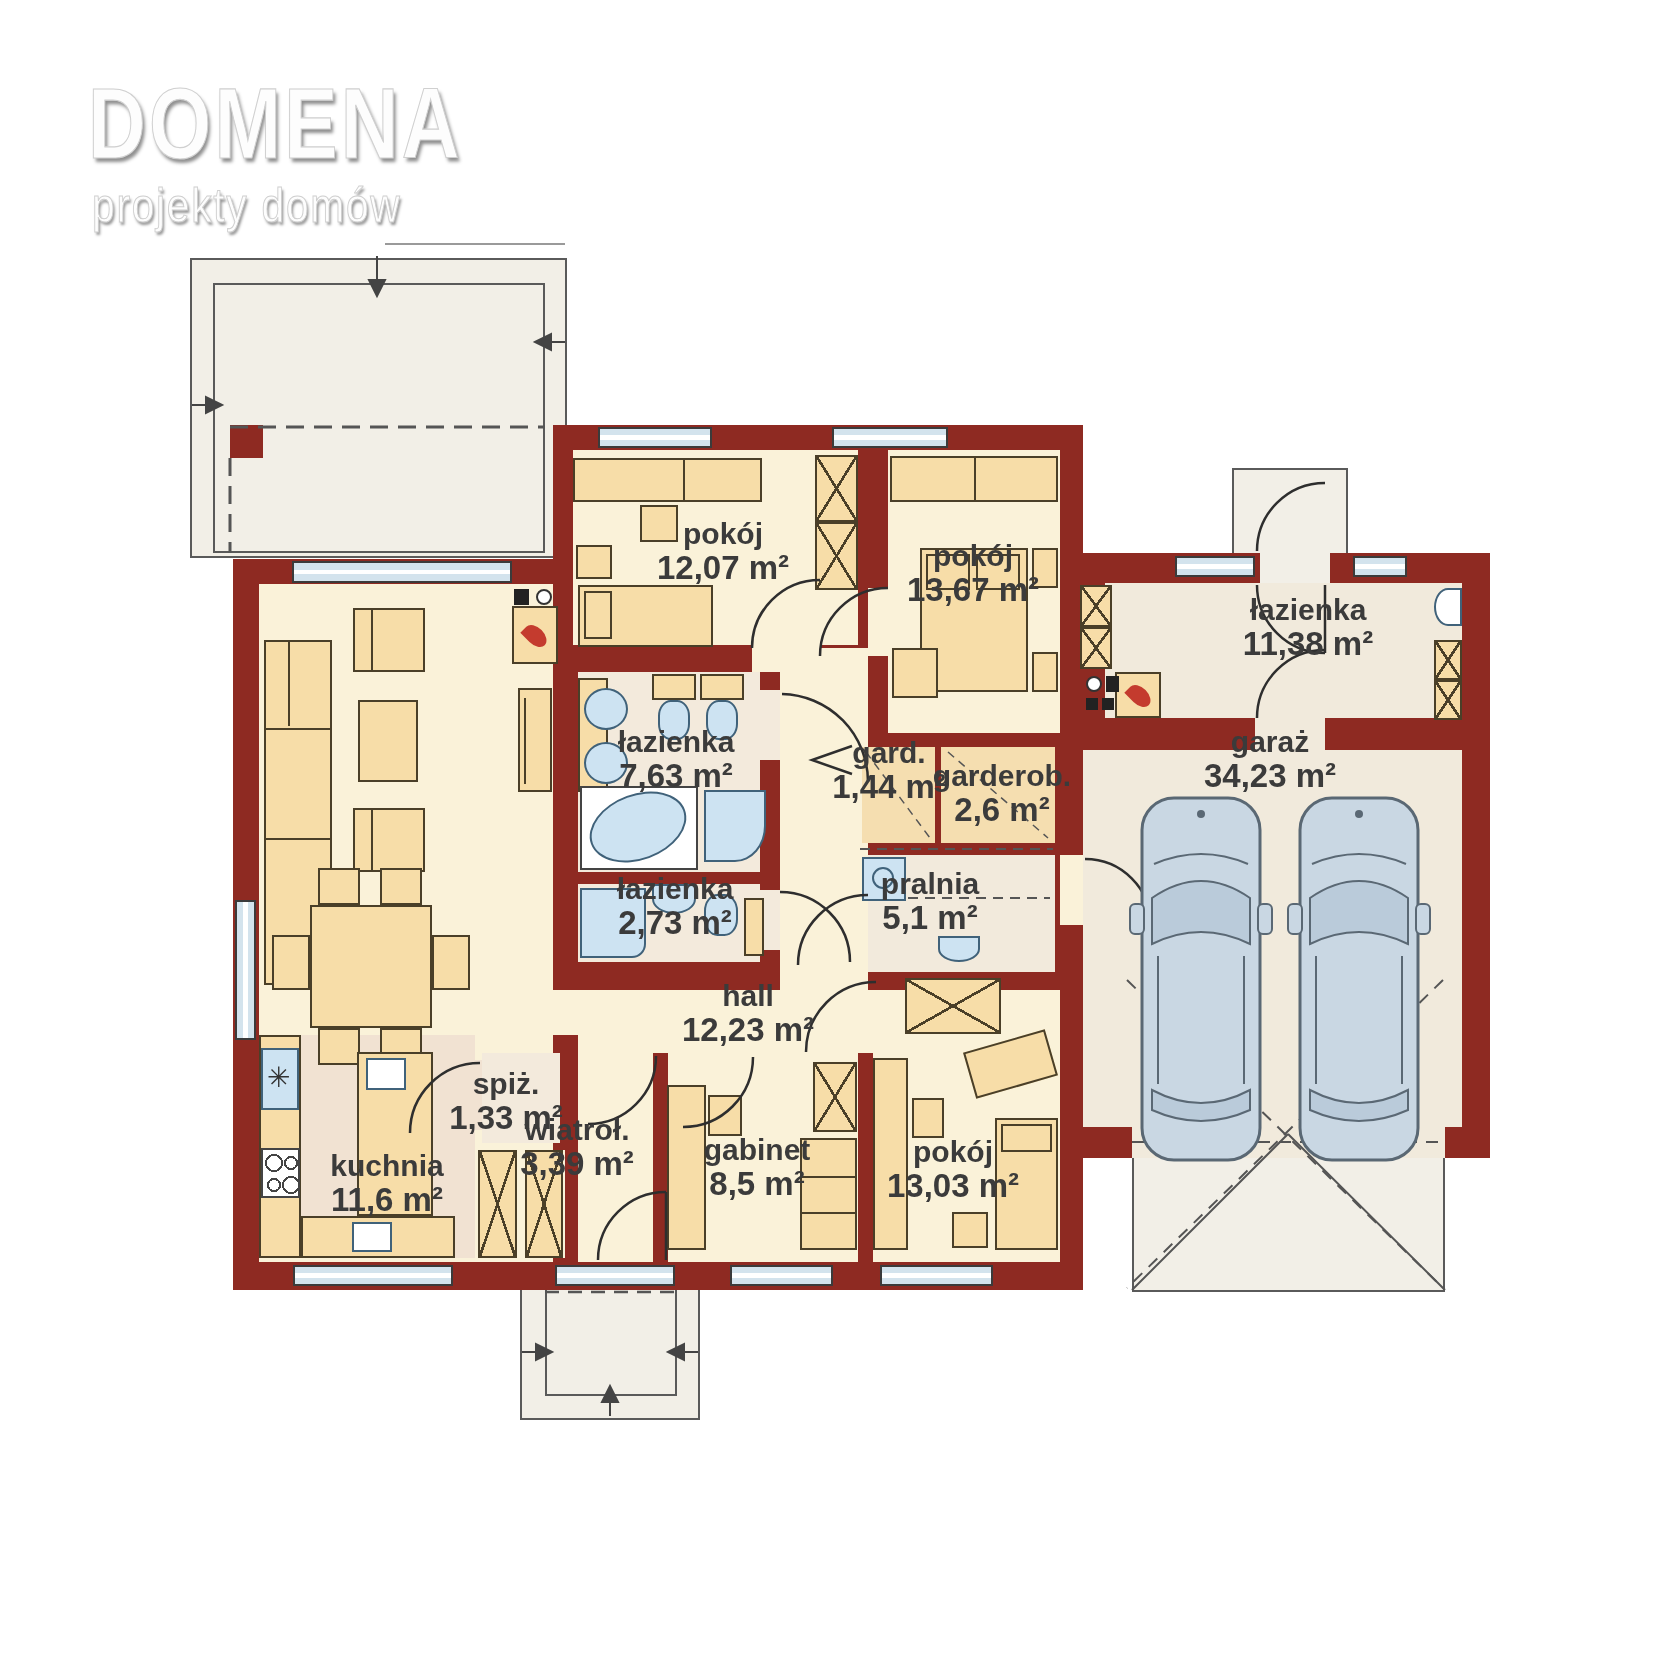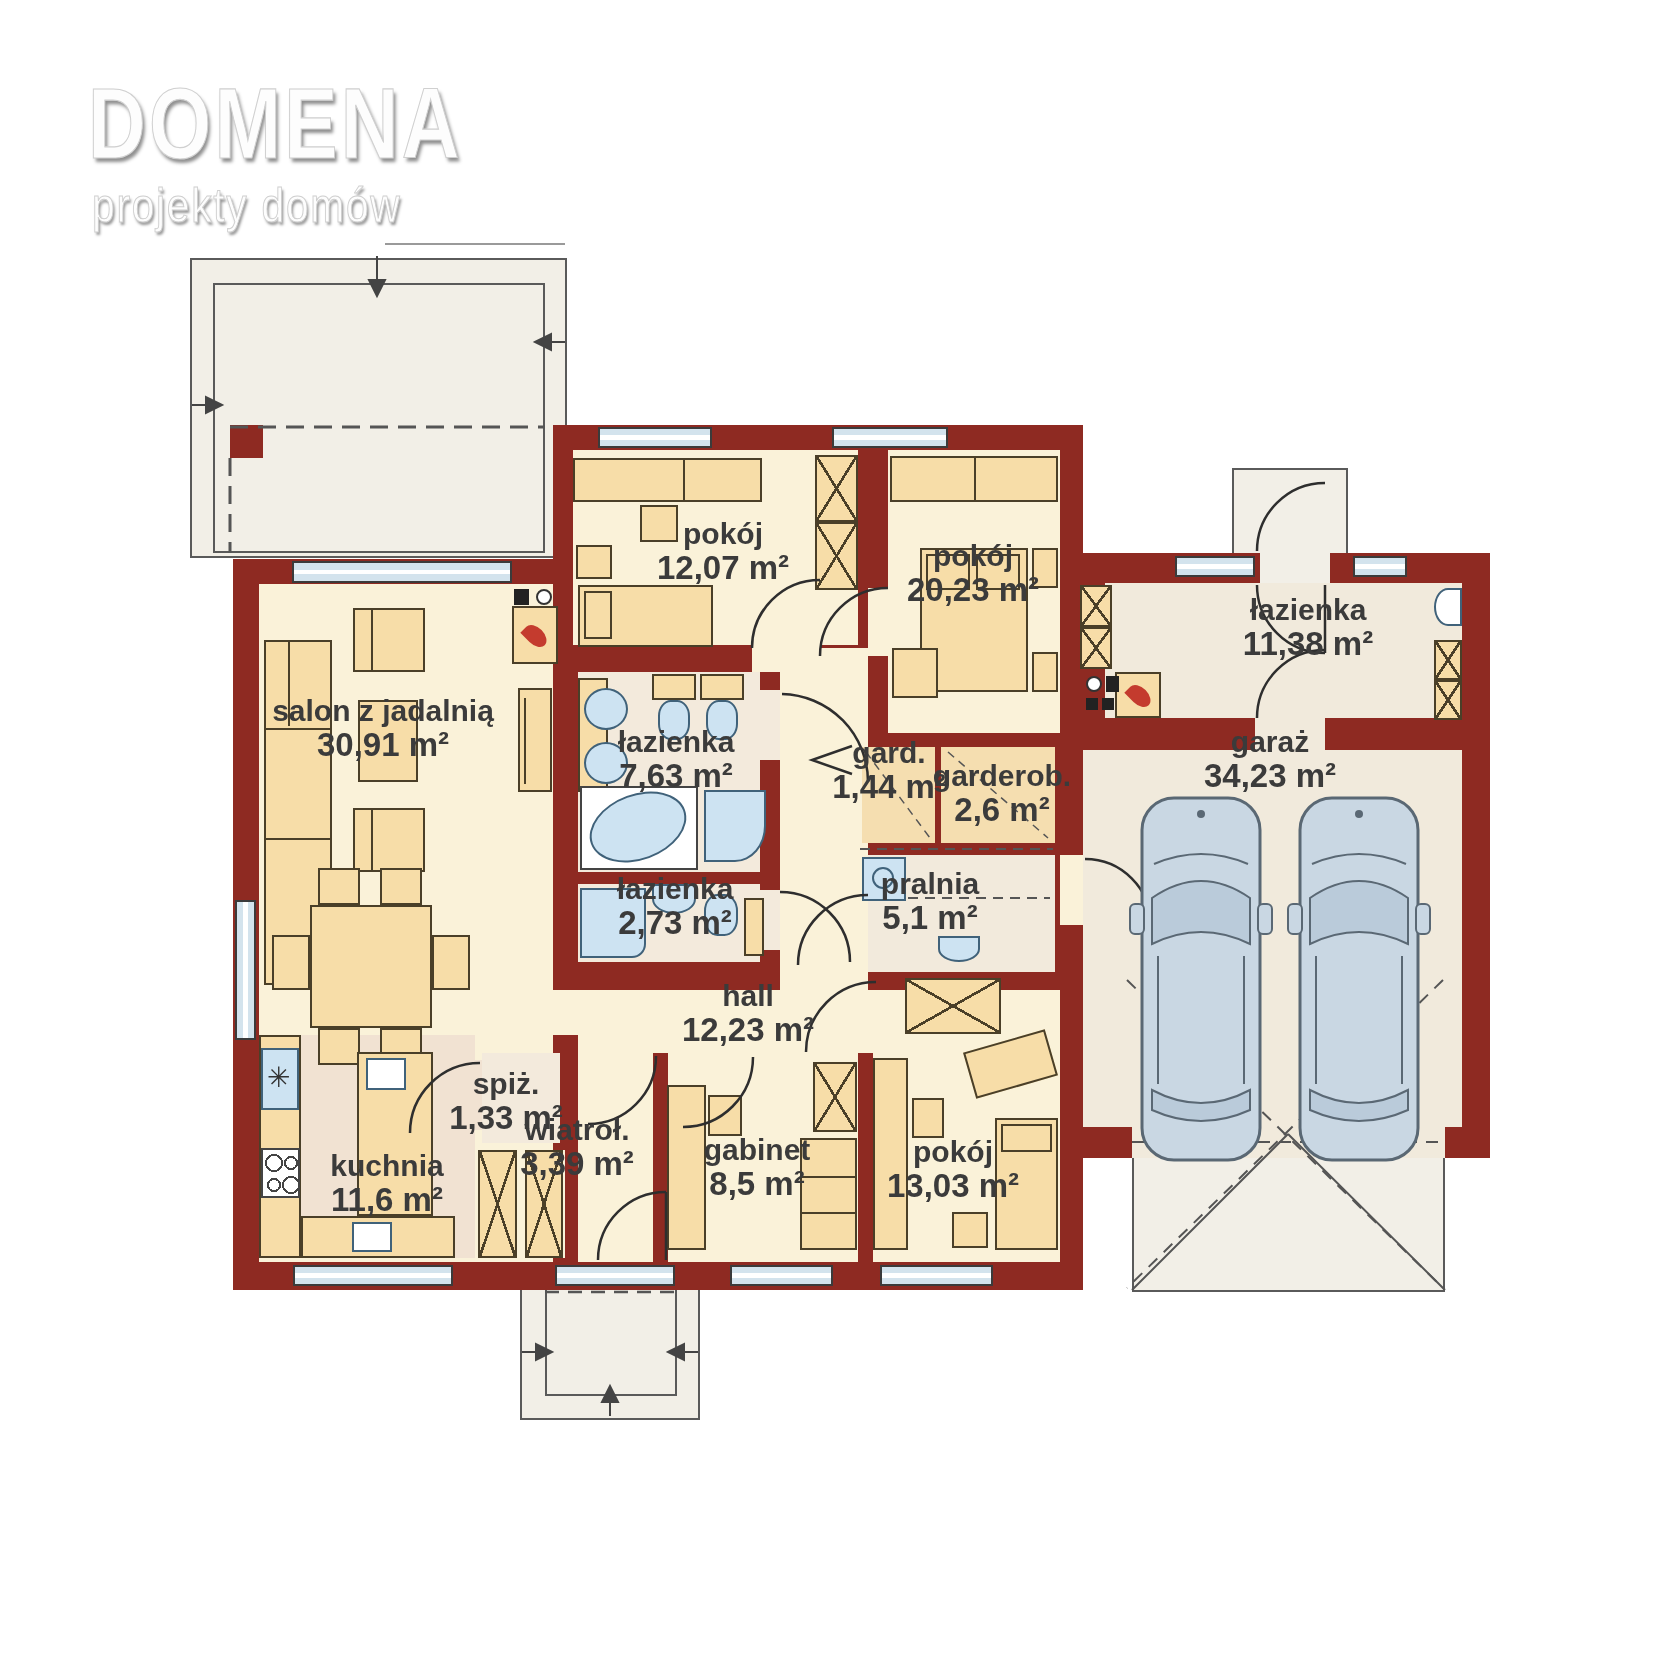--- a/index.html
+++ b/index.html
@@ -279,31 +279,27 @@
       <path d="M 12 66 Q 59 46 106 66" fill="none" stroke="#5A6874" stroke-width="2"></path>
       <path d="M 10 100 Q 59 66 108 100 L 108 146 Q 59 122 10 146 Z" fill="#BACBDA" stroke="#5A6874" stroke-width="2"></path>
       <path d="M 10 292 Q 59 318 108 292 L 108 312 Q 59 334 10 312 Z" fill="#BACBDA" stroke="#5A6874" stroke-width="2"></path>
       <rect x="-12" y="106" width="14" height="30" rx="5" fill="#C9D7E3" stroke="#5A6874" stroke-width="2"></rect>
       <rect x="116" y="106" width="14" height="30" rx="5" fill="#C9D7E3" stroke="#5A6874" stroke-width="2"></rect>
       <path d="M 16 158 L 16 286 M 102 158 L 102 286" stroke="#5A6874" stroke-width="2" fill="none"></path>
       <circle cx="59" cy="16" r="4" fill="#5A6874"></circle>
     </g>
   </svg>
 
-  <div class="lbl" style="left:383px;top:695px;">
-      <span class="nm">salon z jadalnią</span>
-      <span class="ar">30,91 m²</span>
-    </div>
   <div class="lbl" style="left:723px;top:518px;">
       <span class="nm">pokój</span>
       <span class="ar">12,07 m²</span>
     </div>
   <div class="lbl" style="left:973px;top:540px;">
       <span class="nm">pokój</span>
-      <span class="ar">20,23 m²</span>
+      <span class="ar">13,67 m²</span>
     </div>
   <div class="lbl" style="left:676px;top:726px;">
       <span class="nm">łazienka</span>
       <span class="ar">7,63 m²</span>
     </div>
   <div class="lbl" style="left:675px;top:873px;">
       <span class="nm">łazienka</span>
       <span class="ar">2,73 m²</span>
     </div>
   <div class="lbl" style="left:889px;top:737px;">

